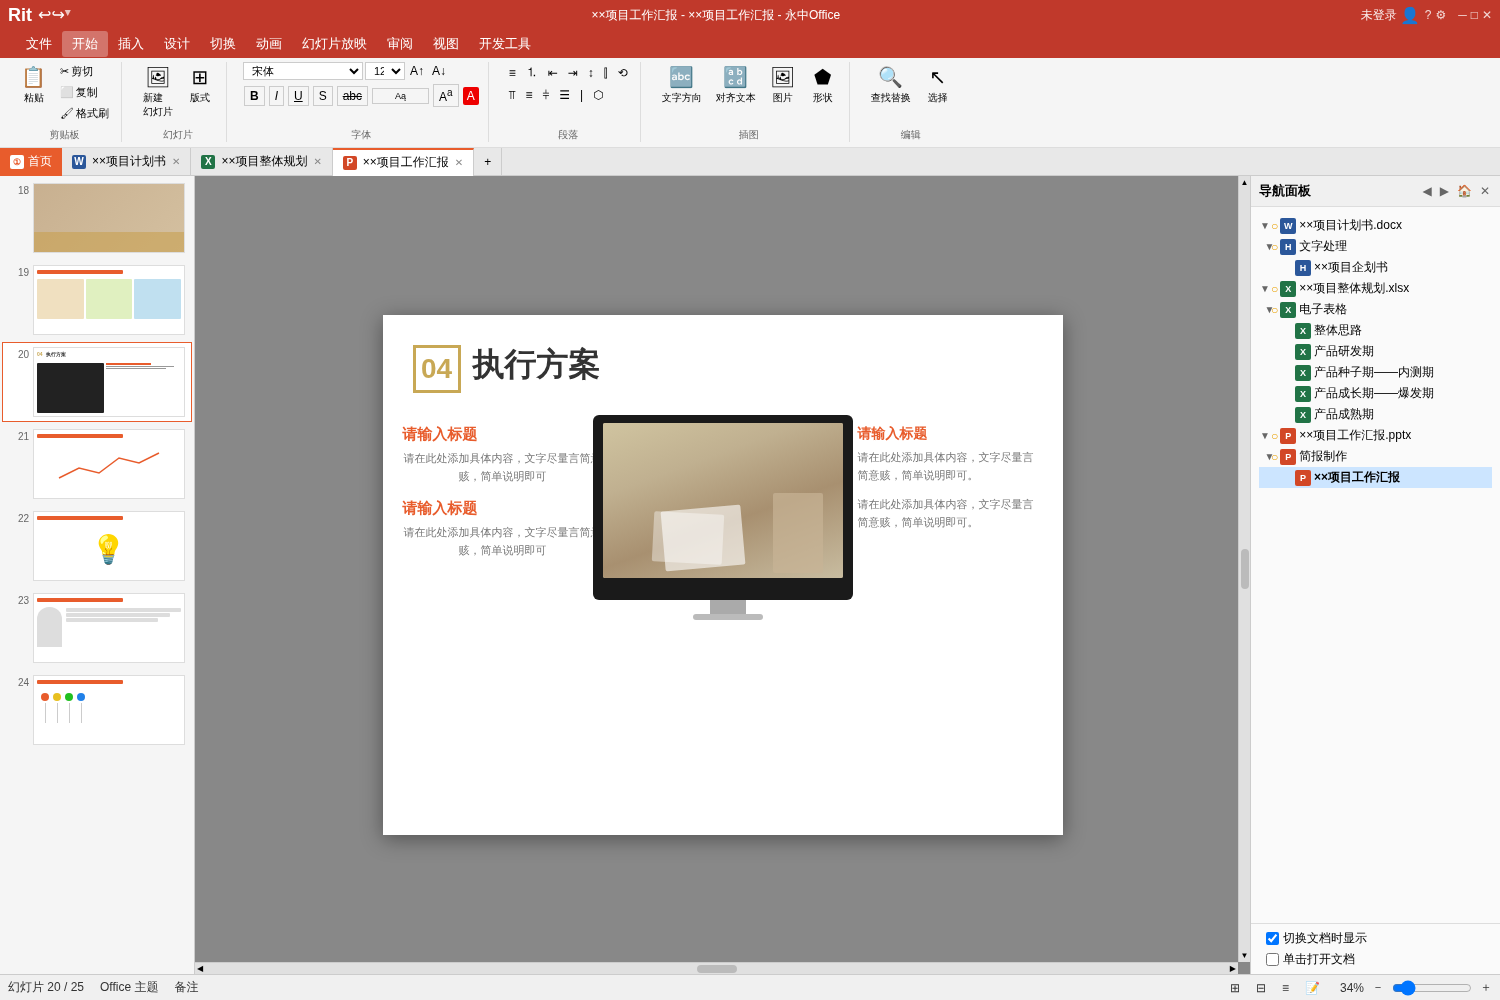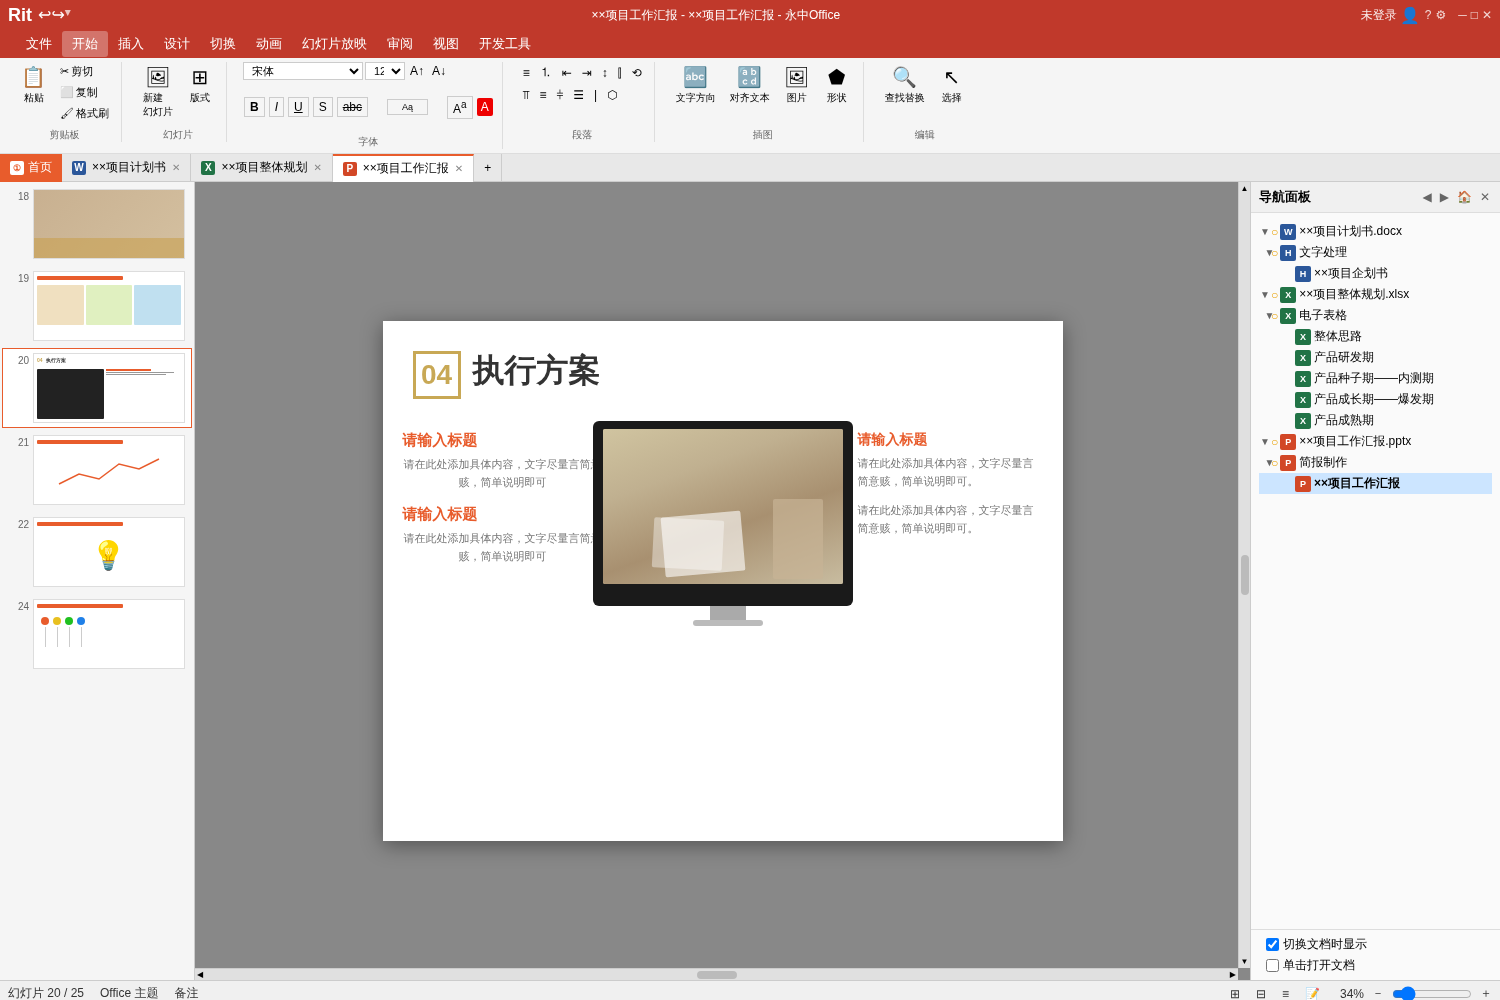--- a/index.html
+++ b/index.html
@@ -398,21 +398,21 @@
         </select>
         <span style="font-size:12px;cursor:pointer;padding:1px 3px;">A↑</span>
         <span style="font-size:12px;cursor:pointer;padding:1px 3px;">A↓</span>
       </div>
       <div class="font-row">
         <span style="font-weight:bold;cursor:pointer;padding:2px 5px;border:1px solid #ccc;margin:1px;">B</span>
         <span style="font-style:italic;cursor:pointer;padding:2px 5px;border:1px solid #ccc;margin:1px;">I</span>
         <span style="text-decoration:underline;cursor:pointer;padding:2px 5px;border:1px solid #ccc;margin:1px;">U</span>
         <span style="cursor:pointer;padding:2px 5px;border:1px solid #ccc;margin:1px;">S</span>
         <span style="text-decoration:line-through;cursor:pointer;padding:2px 5px;border:1px solid #ccc;margin:1px;">abc</span>
-        <span style="cursor:pointer;padding:2px 14px;border:1px solid #ccc;margin:16px;font-size:9px;">Aą</span>
+        <span style="cursor:pointer;padding:2px 22px;border:1px solid #ccc;margin:1px;font-size:9px;">Aą</span>
         <span style="cursor:pointer;padding:2px 5px;border:1px solid #ccc;margin:1px;">A<sup>a</sup></span>
         <span style="cursor:pointer;padding:2px 4px;background:#e00;color:white;margin:1px;border-radius:2px;">A</span>
       </div>
     </div>
     <div class="ribbon-group-label">字体</div>
   </div>
 
   <div class="ribbon-group">
     <div style="display:flex;flex-direction:column;gap:3px;flex:1;">
       <div class="font-row">
@@ -557,20 +557,36 @@
     <div class="slide-item">
       <div class="slide-num">22</div>
       <div class="slide-thumb">
         <div class="thumb-content">
           <div class="thumb-line accent"></div>
           <div style="display:flex;justify-content:center;align-items:center;flex:1;font-size:28px;color:#e8c020;">💡</div>
         </div>
       </div>
     </div>
 
+    <div class="slide-item">
+      <div class="slide-num">23</div>
+      <div class="slide-thumb">
+        <div class="thumb-content">
+          <div class="thumb-line accent"></div>
+          <div style="display:flex;gap:4px;margin-top:4px;">
+            <div style="width:25px;height:40px;background:#ddd;border-radius:12px 12px 0 0;"></div>
+            <div style="flex:1;">
+              <div class="thumb-line" style="width:100%;"></div>
+              <div class="thumb-line" style="width:90%;"></div>
+              <div class="thumb-line" style="width:80%;"></div>
+            </div>
+          </div>
+        </div>
+      </div>
+    </div>
 
     <div class="slide-item">
       <div class="slide-num">24</div>
       <div class="slide-thumb">
         <div class="thumb-content">
           <div class="thumb-line accent"></div>
           <div style="display:flex;gap:4px;align-items:flex-end;margin-top:8px;padding:0 4px;">
             <div style="display:flex;flex-direction:column;align-items:center;gap:2px;">
               <div style="width:8px;height:8px;border-radius:50%;background:#e85c2c;"></div>
               <div style="width:1px;height:20px;background:#ccc;"></div>

